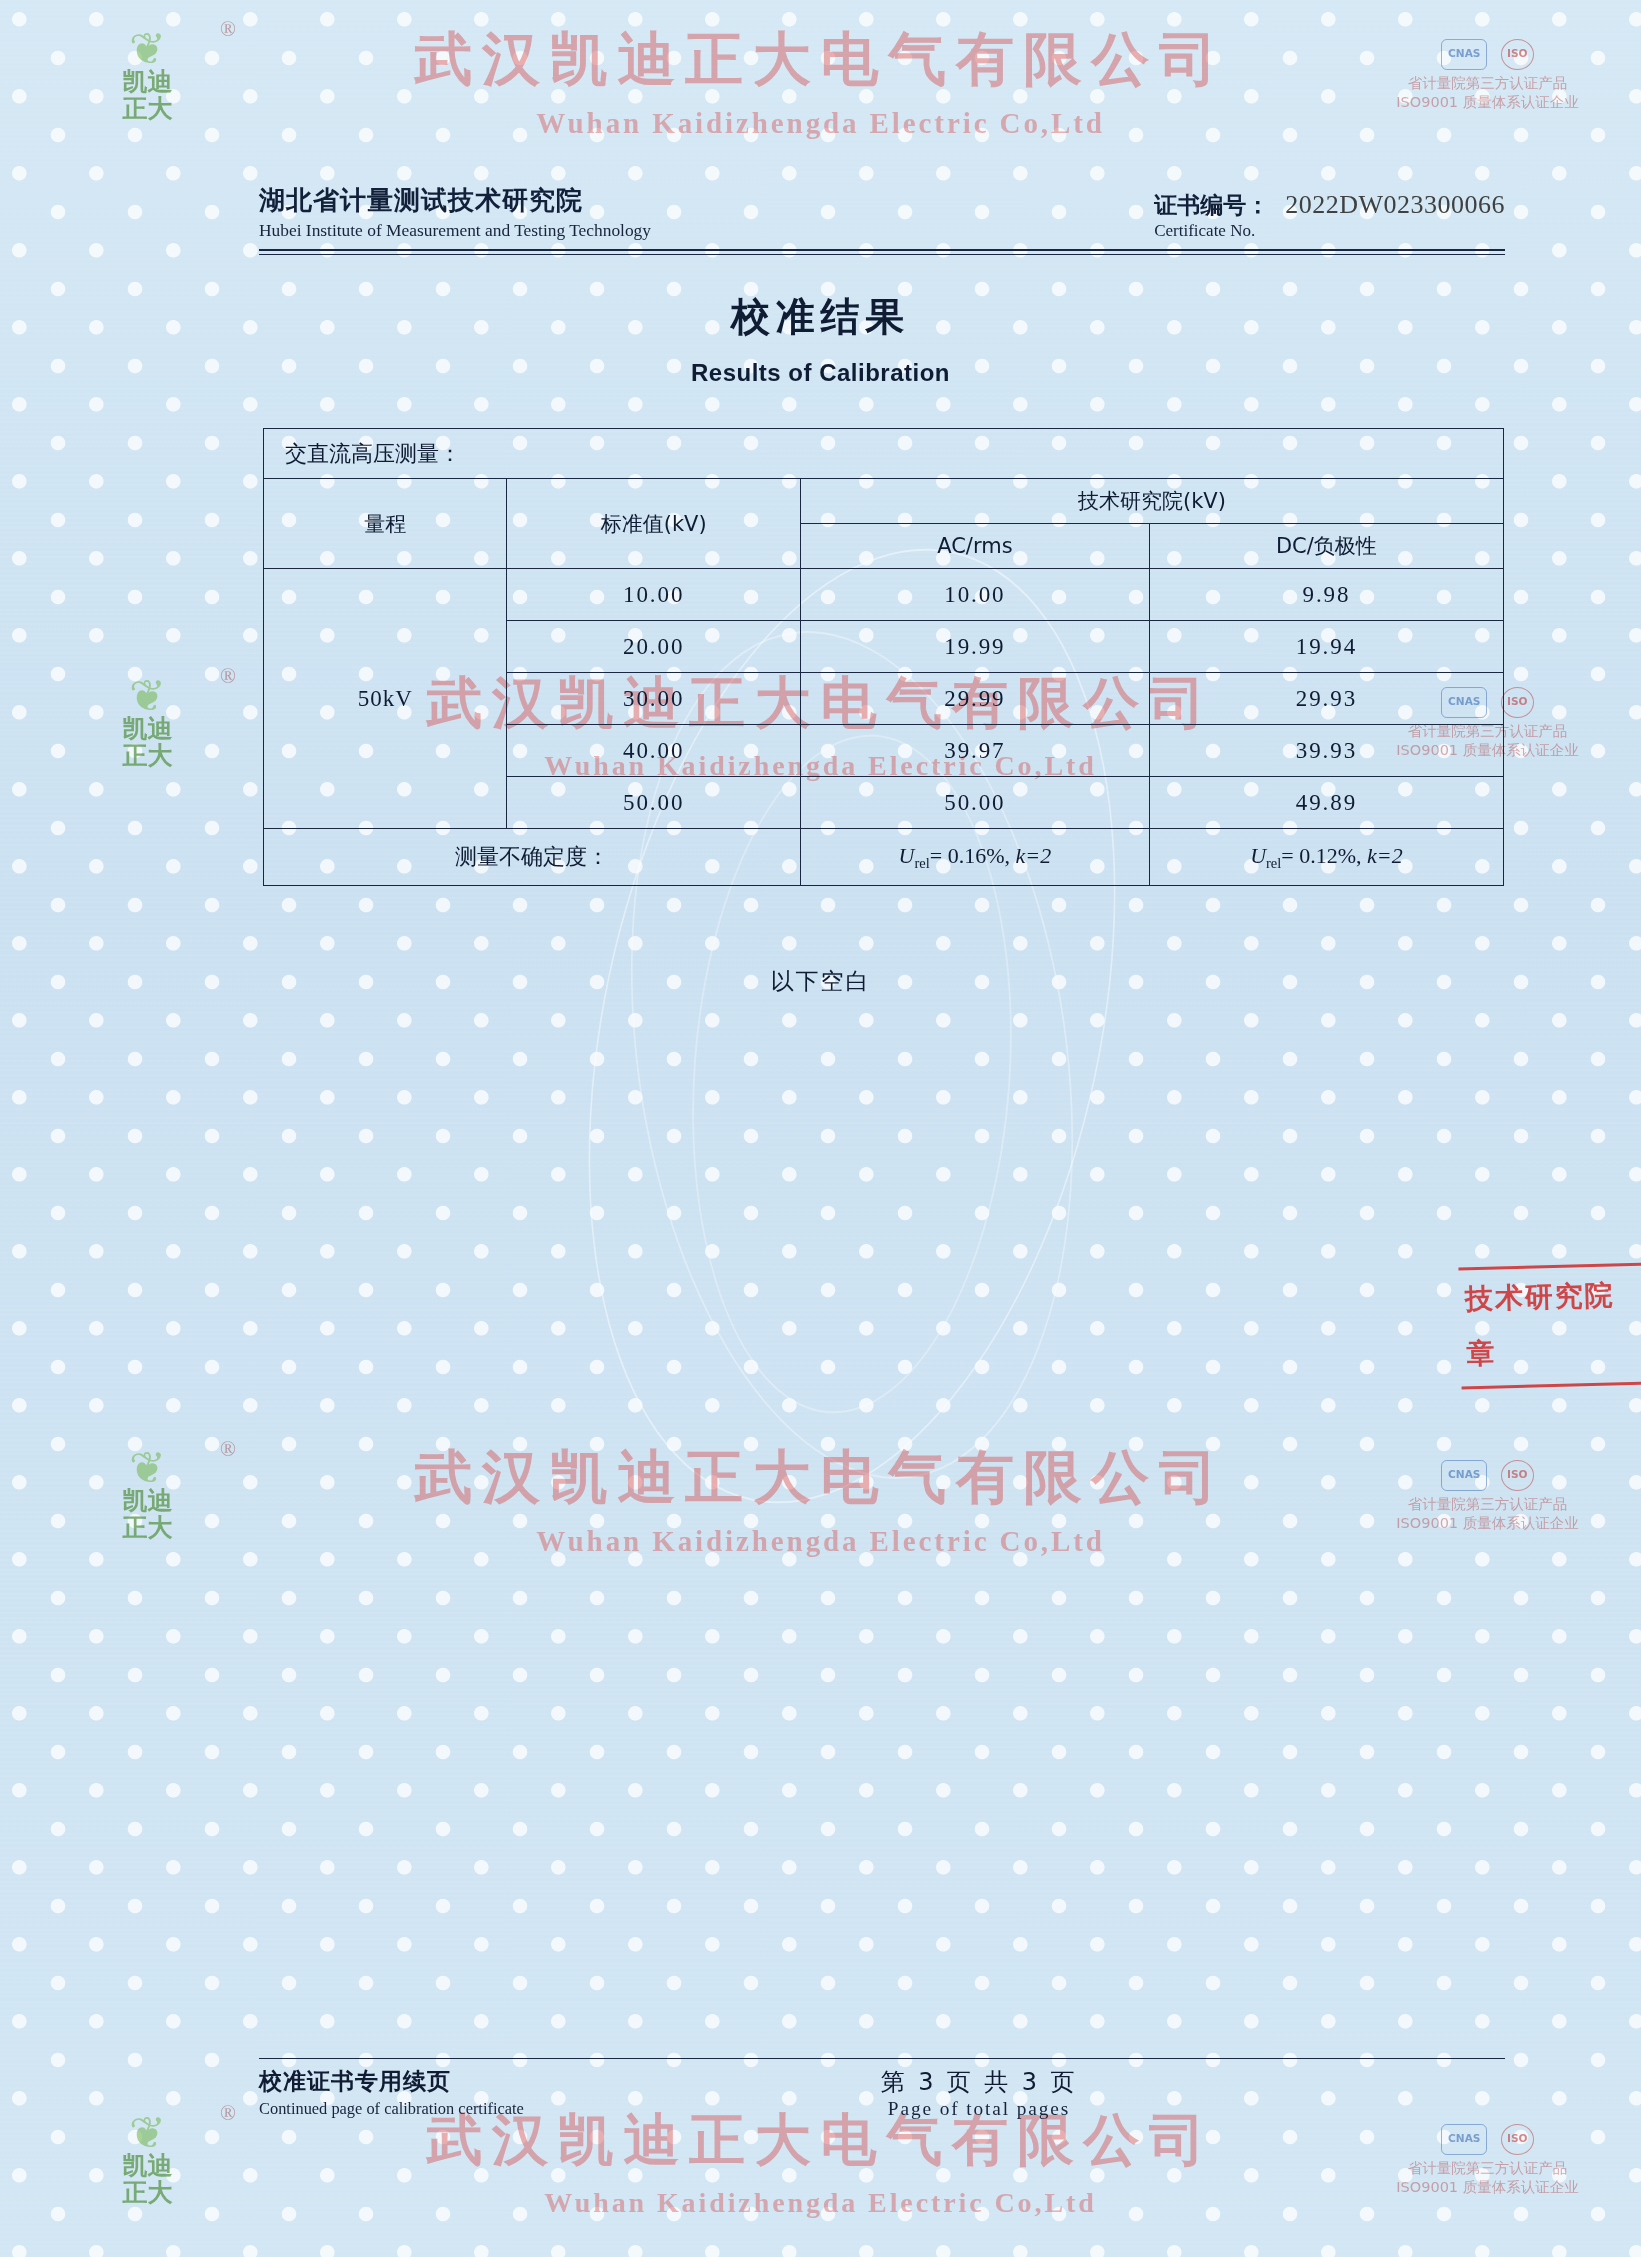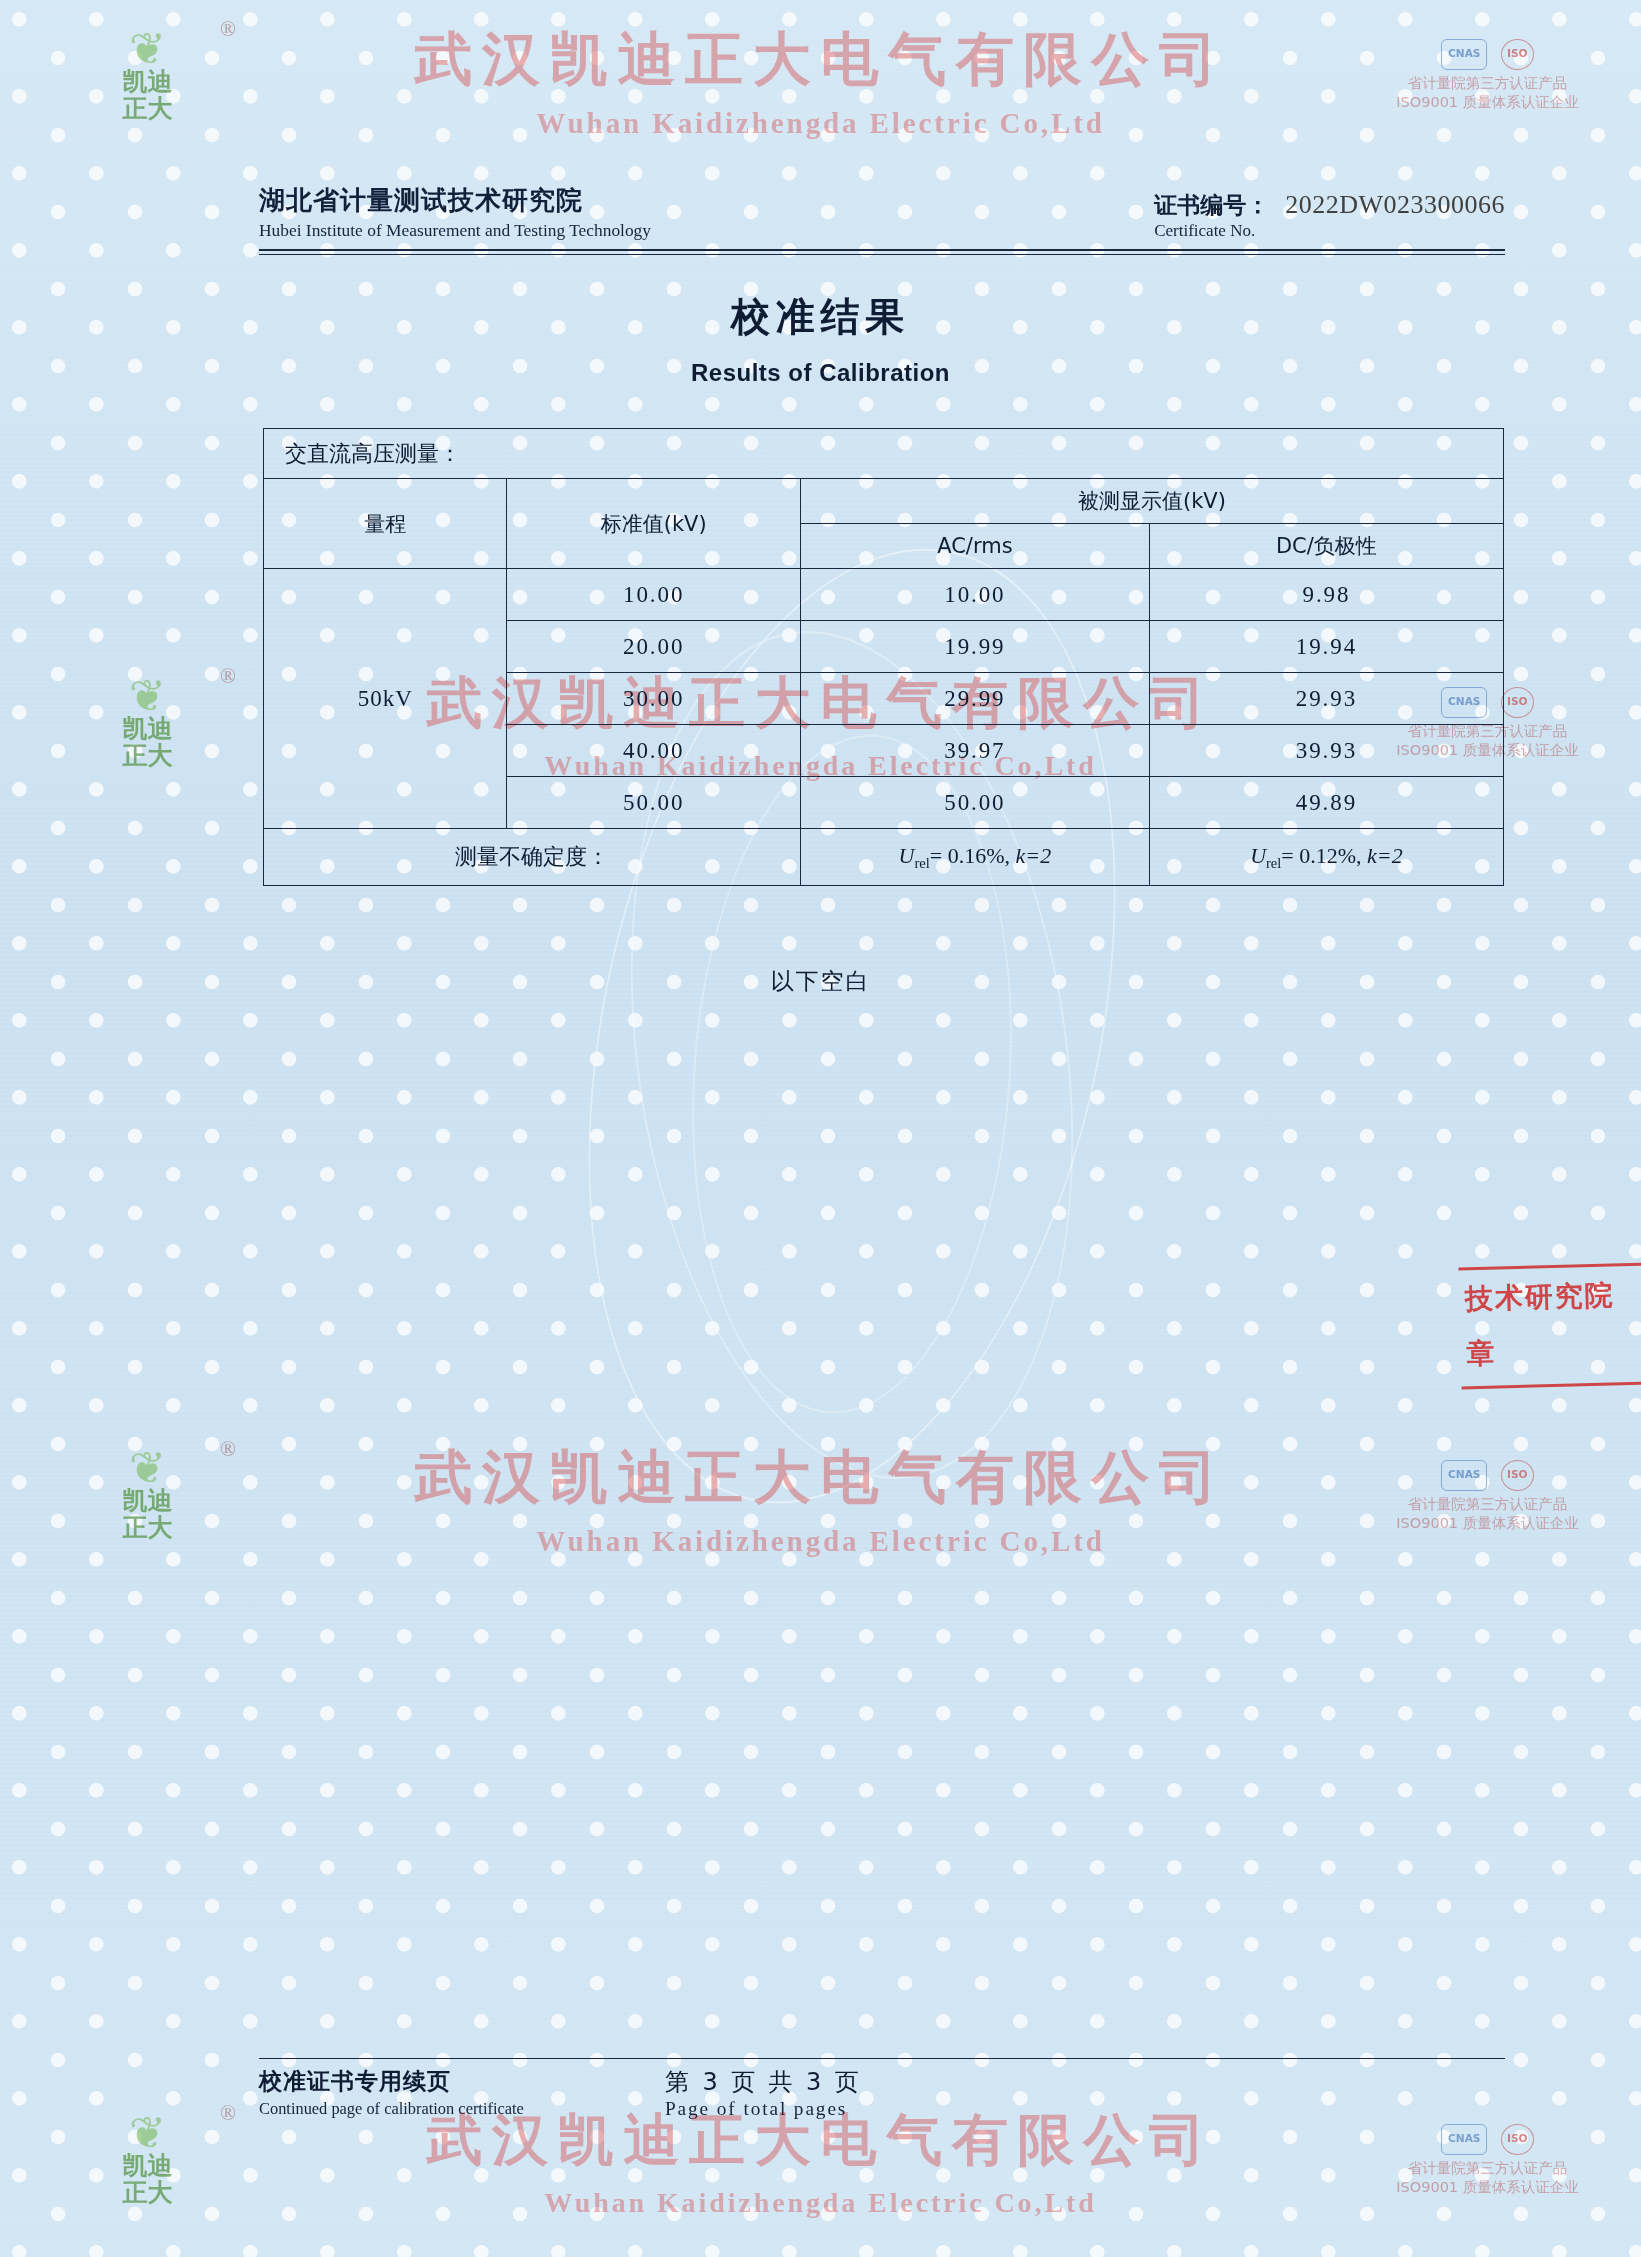--- a/index.html
+++ b/index.html
@@ -325,20 +325,21 @@
     letter-spacing: 1px;
   }
   .f-left .en {
     font-family: "Liberation Serif", serif;
     font-size: 16.4px;
     color: #17243c;
     margin-top: 1.9px;
   }
   .f-mid {
     flex: 1;
+    text-align: center;
   }
   .f-mid .cn {
     font-family: "DejaVu Sans", sans-serif;
     font-size: 24px;
     color: #101c33;
     letter-spacing: 2.9px;
   }
   .f-mid .en {
     font-family: "Liberation Serif", serif;
     font-size: 19.3px;
@@ -454,21 +455,21 @@
   <div class="title-en">Results of Calibration</div>
 
   <table class="result">
     <tbody>
       <tr>
         <td class="cap-cell" colspan="4">交直流高压测量：</td>
       </tr>
       <tr>
         <td class="hdr hdr-tall" rowspan="2" style="width:232px;">量程</td>
         <td class="hdr hdr-tall" rowspan="2" style="width:280px;">标准值(kV)</td>
-        <td class="hdr" colspan="2">被测显示值(kV)</td>
+        <td class="hdr" colspan="2">技术研究院(kV)</td>
       </tr>
       <tr>
         <td class="hdr" style="width:333px;">AC/rms</td>
         <td class="hdr" style="width:338px;">DC/负极性</td>
       </tr>
 
       <tr>
         <td class="range-cell" rowspan="5">50kV</td>
         <td class="num">10.00</td>
         <td class="num">10.00</td>

